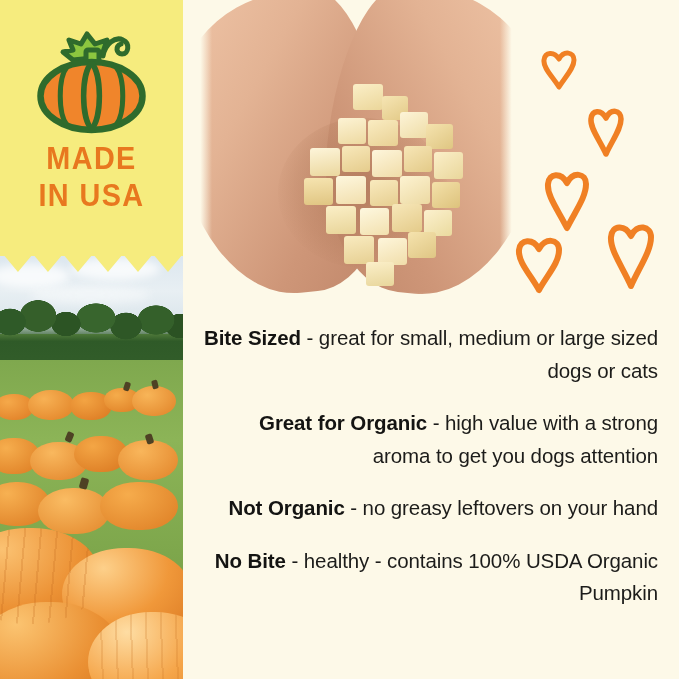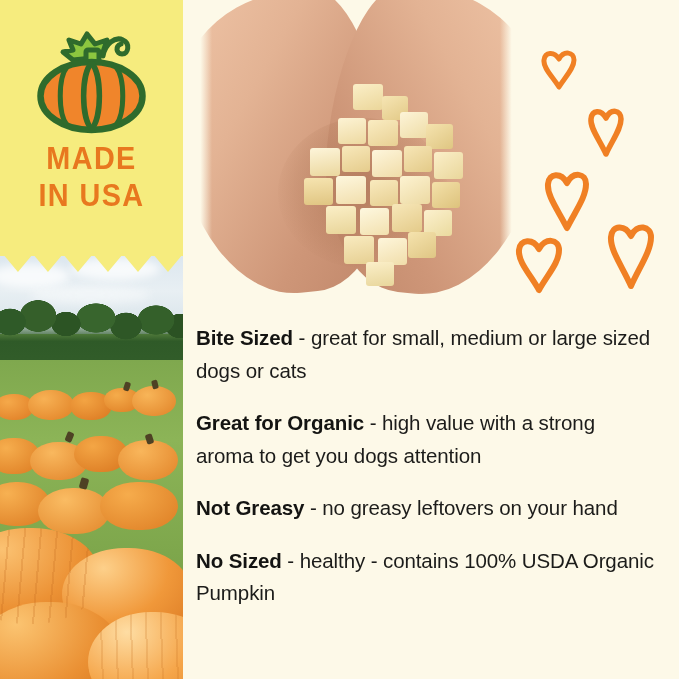--- a/index.html
+++ b/index.html
@@ -108,21 +108,21 @@
     background:linear-gradient(90deg,#FDF9E8 0%,#FDF9E8 55%,rgba(253,249,232,0) 100%);}
   .hands-mask-r{position:absolute;right:0;top:0;width:26px;height:310px;
     background:linear-gradient(270deg,#FDF9E8 0%,#FDF9E8 55%,rgba(253,249,232,0) 100%);}
   .hands-mask-b{position:absolute;left:0;bottom:0;width:340px;height:18px;
     background:linear-gradient(0deg,#FDF9E8 0%,rgba(253,249,232,0) 100%);}
 
   
   .heart{position:absolute;}
 
   
-  .features{position:absolute;left:196px;top:322px;width:462px;}
+  .features{position:absolute;left:196px;top:322px;width:462px;text-align:right;}
   .feature{margin-bottom:20px;}
   .feature p{
     margin:0;
     font-family:"Liberation Sans", sans-serif;
     font-size:20.5px;
     line-height:32.5px;
     color:#1C1C1A;
     letter-spacing:-0.1px;
   }
   .feature .lead{font-weight:bold;color:#141412;}
@@ -260,20 +260,20 @@
   </svg>
 
   <div class="features">
     <div class="feature">
       <p><span class="lead">Bite Sized</span><span> - great for small, medium or large sized dogs or cats</span></p>
     </div>
     <div class="feature">
       <p><span class="lead">Great for Organic</span><span> - high value with a strong aroma to get you dogs attention</span></p>
     </div>
     <div class="feature">
-      <p><span class="lead">Not Greasy</span><span> - no greasy leftovers on your hand</span></p>
-    </div>
-    <div class="feature">
-      <p><span class="lead">No Sized</span><span> - healthy - contains 100% USDA Organic Pumpkin</span></p>
+      <p><span class="lead">Not Organic</span><span> - no greasy leftovers on your hand</span></p>
+    </div>
+    <div class="feature">
+      <p><span class="lead">No Bite</span><span> - healthy - contains 100% USDA Organic Pumpkin</span></p>
     </div>
   </div>
 
 </div>
 
 </body></html>

